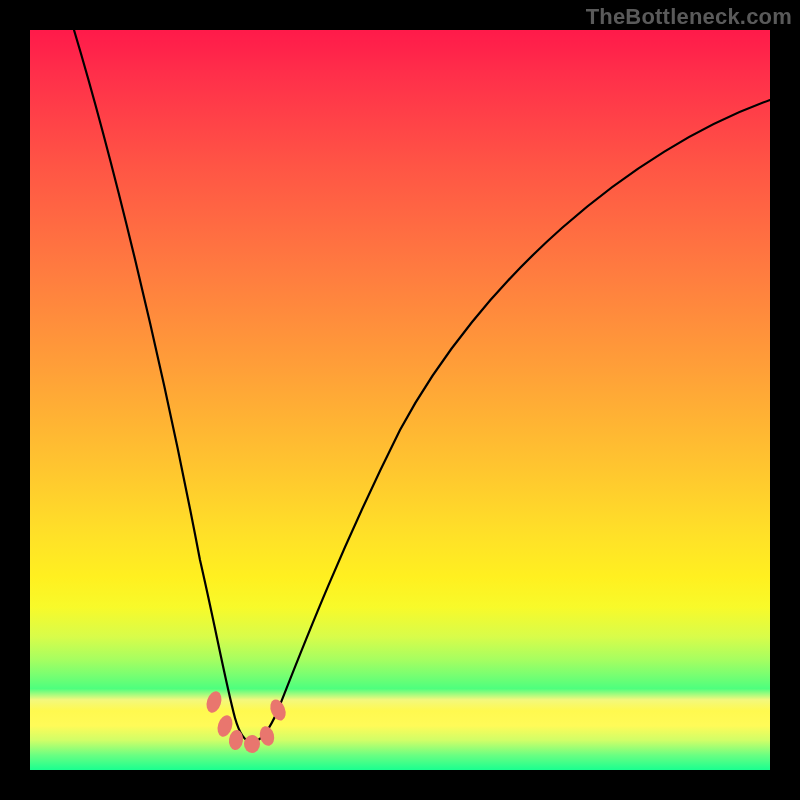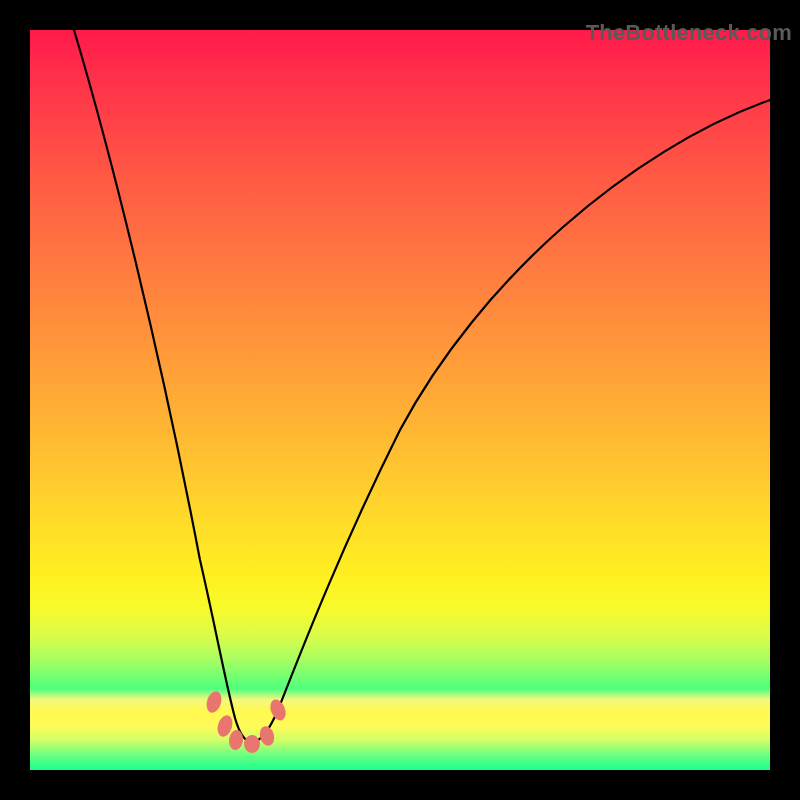--- a/index.html
+++ b/index.html
@@ -35,21 +35,21 @@
       #f3f87e 90.5%,
       #fff94f 92%,
       #fffb58 94%,
       #d0fe68 96%,
       #6aff82 98%,
       #1aff90 100%
     );
   }
   .brand {
     position: absolute;
-    top: 20px;
+    top: 4px;
     right: 8px;
     font-size: 22px;
     font-weight: 600;
     color: #5a5a5a;
     letter-spacing: 0.2px;
     user-select: none;
   }
   svg.curve {
     position: absolute;
     left: 0;

